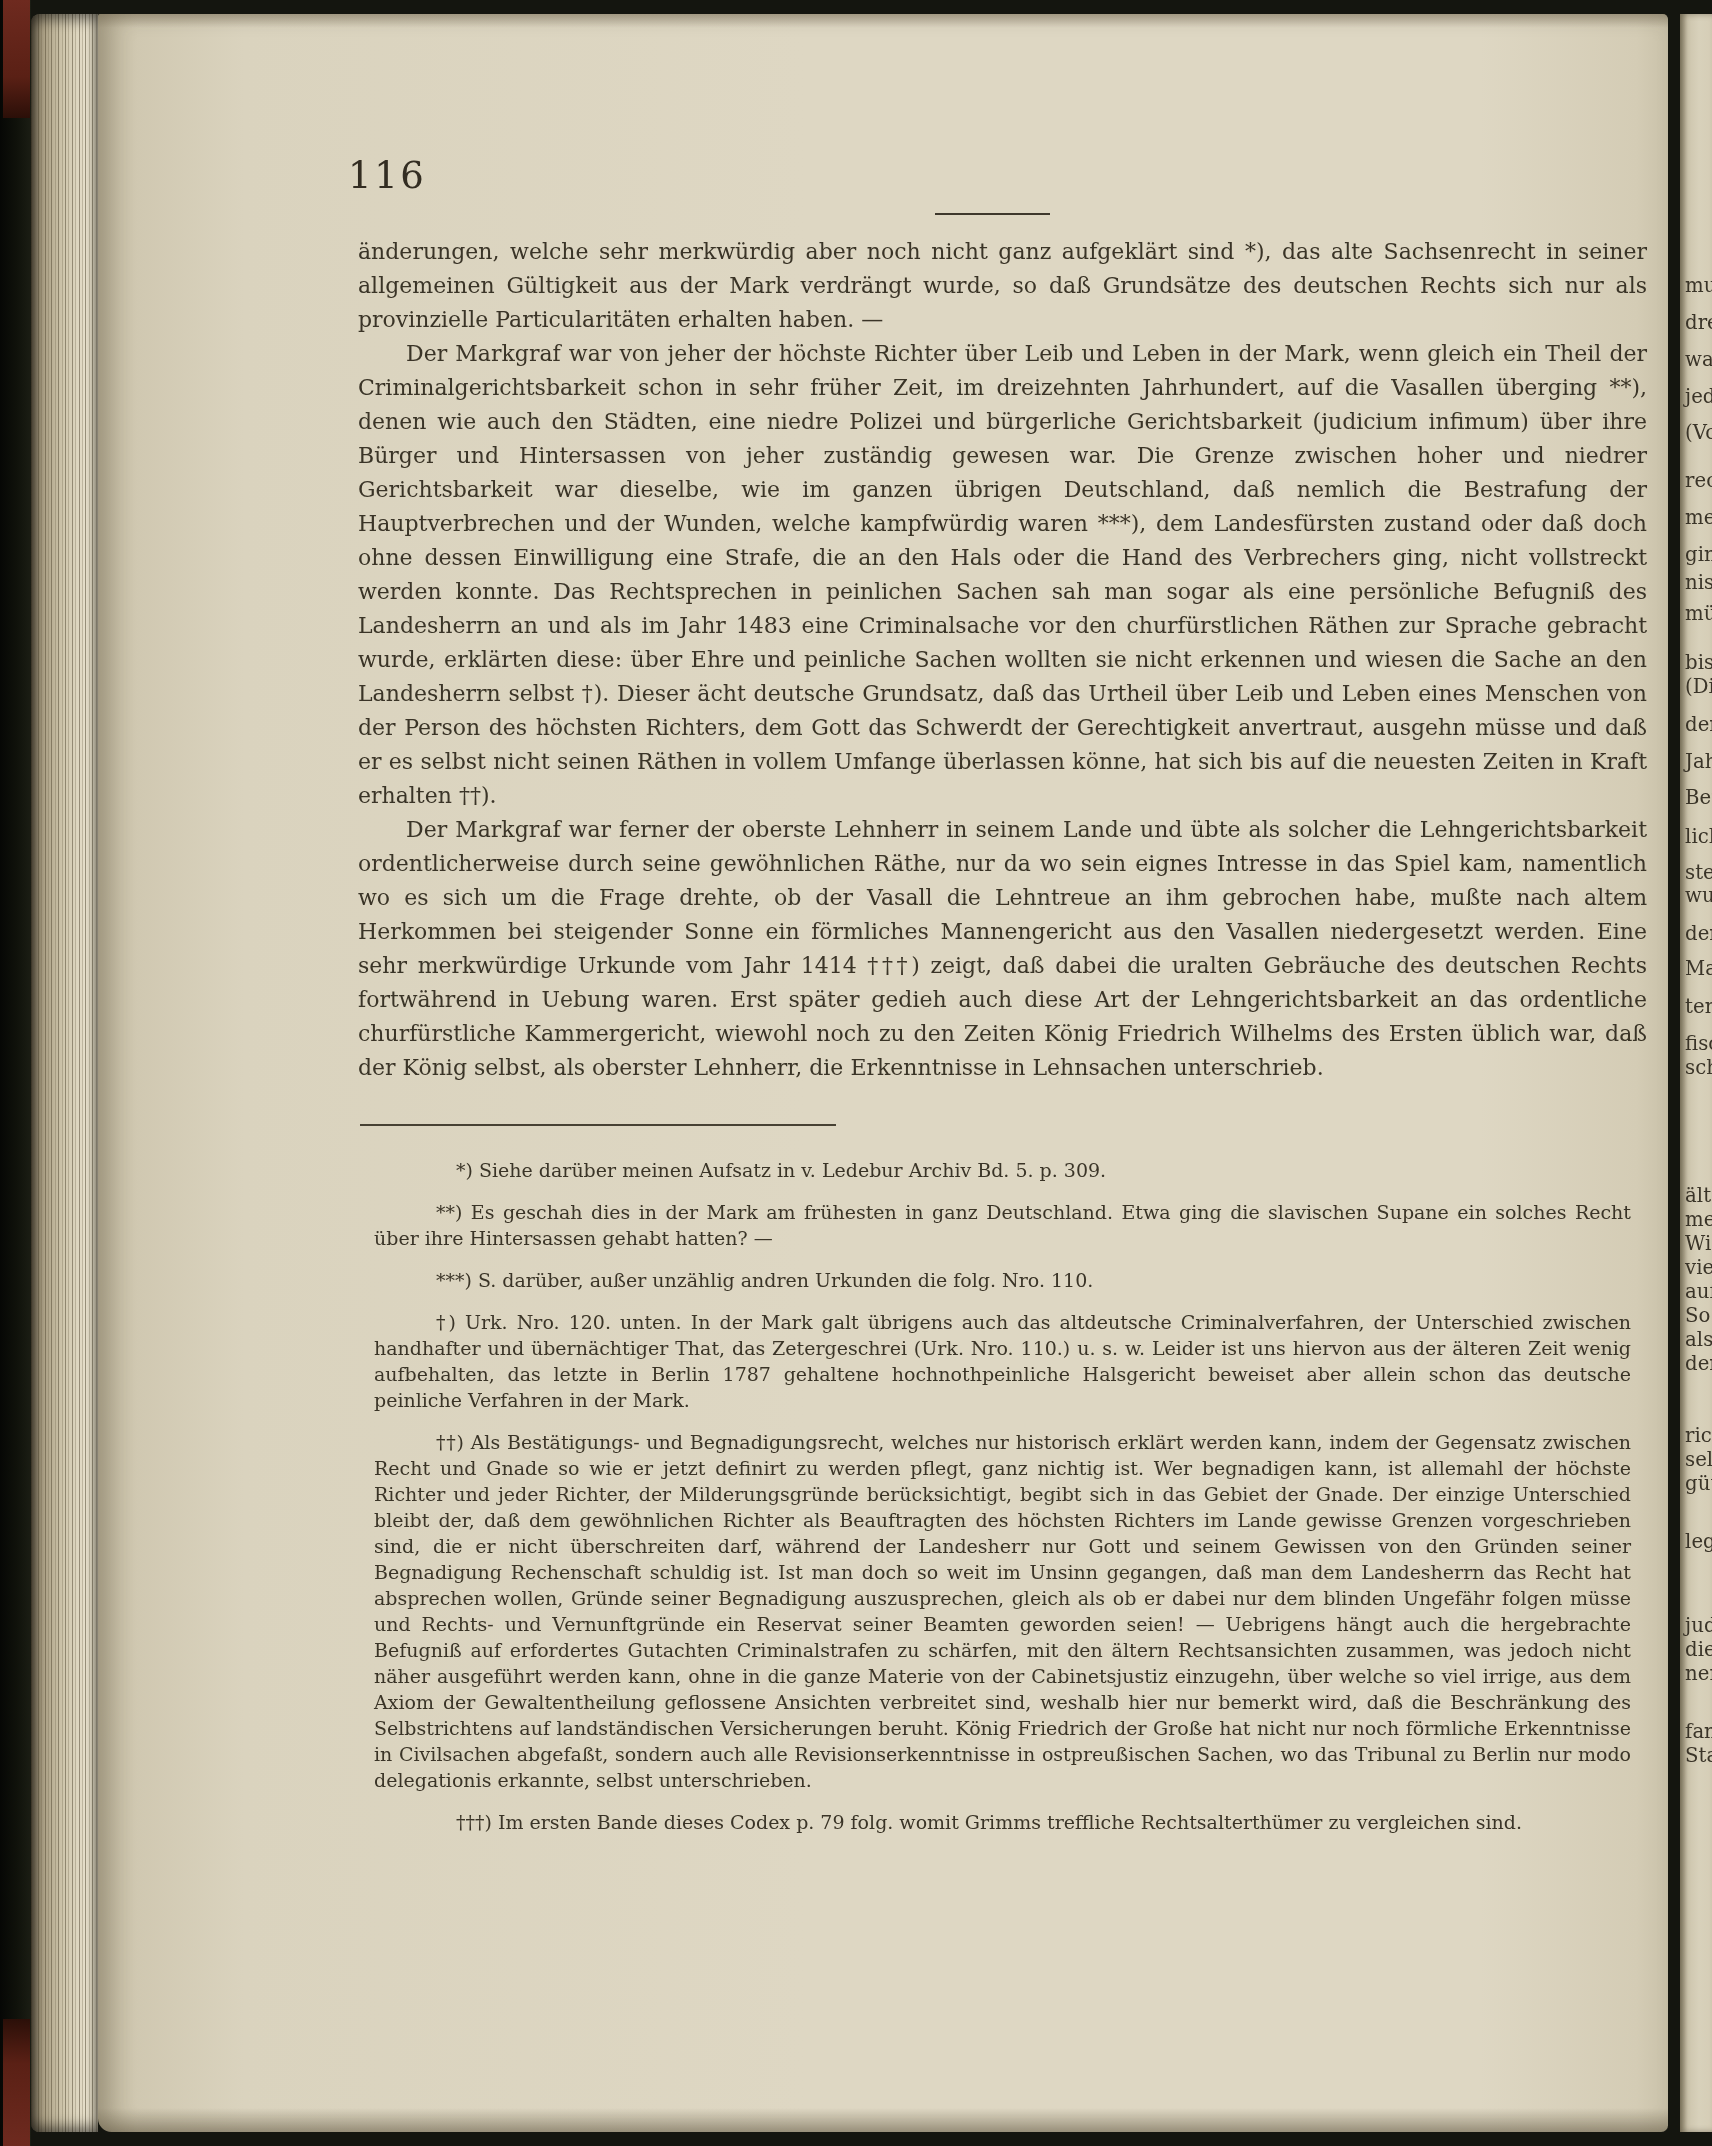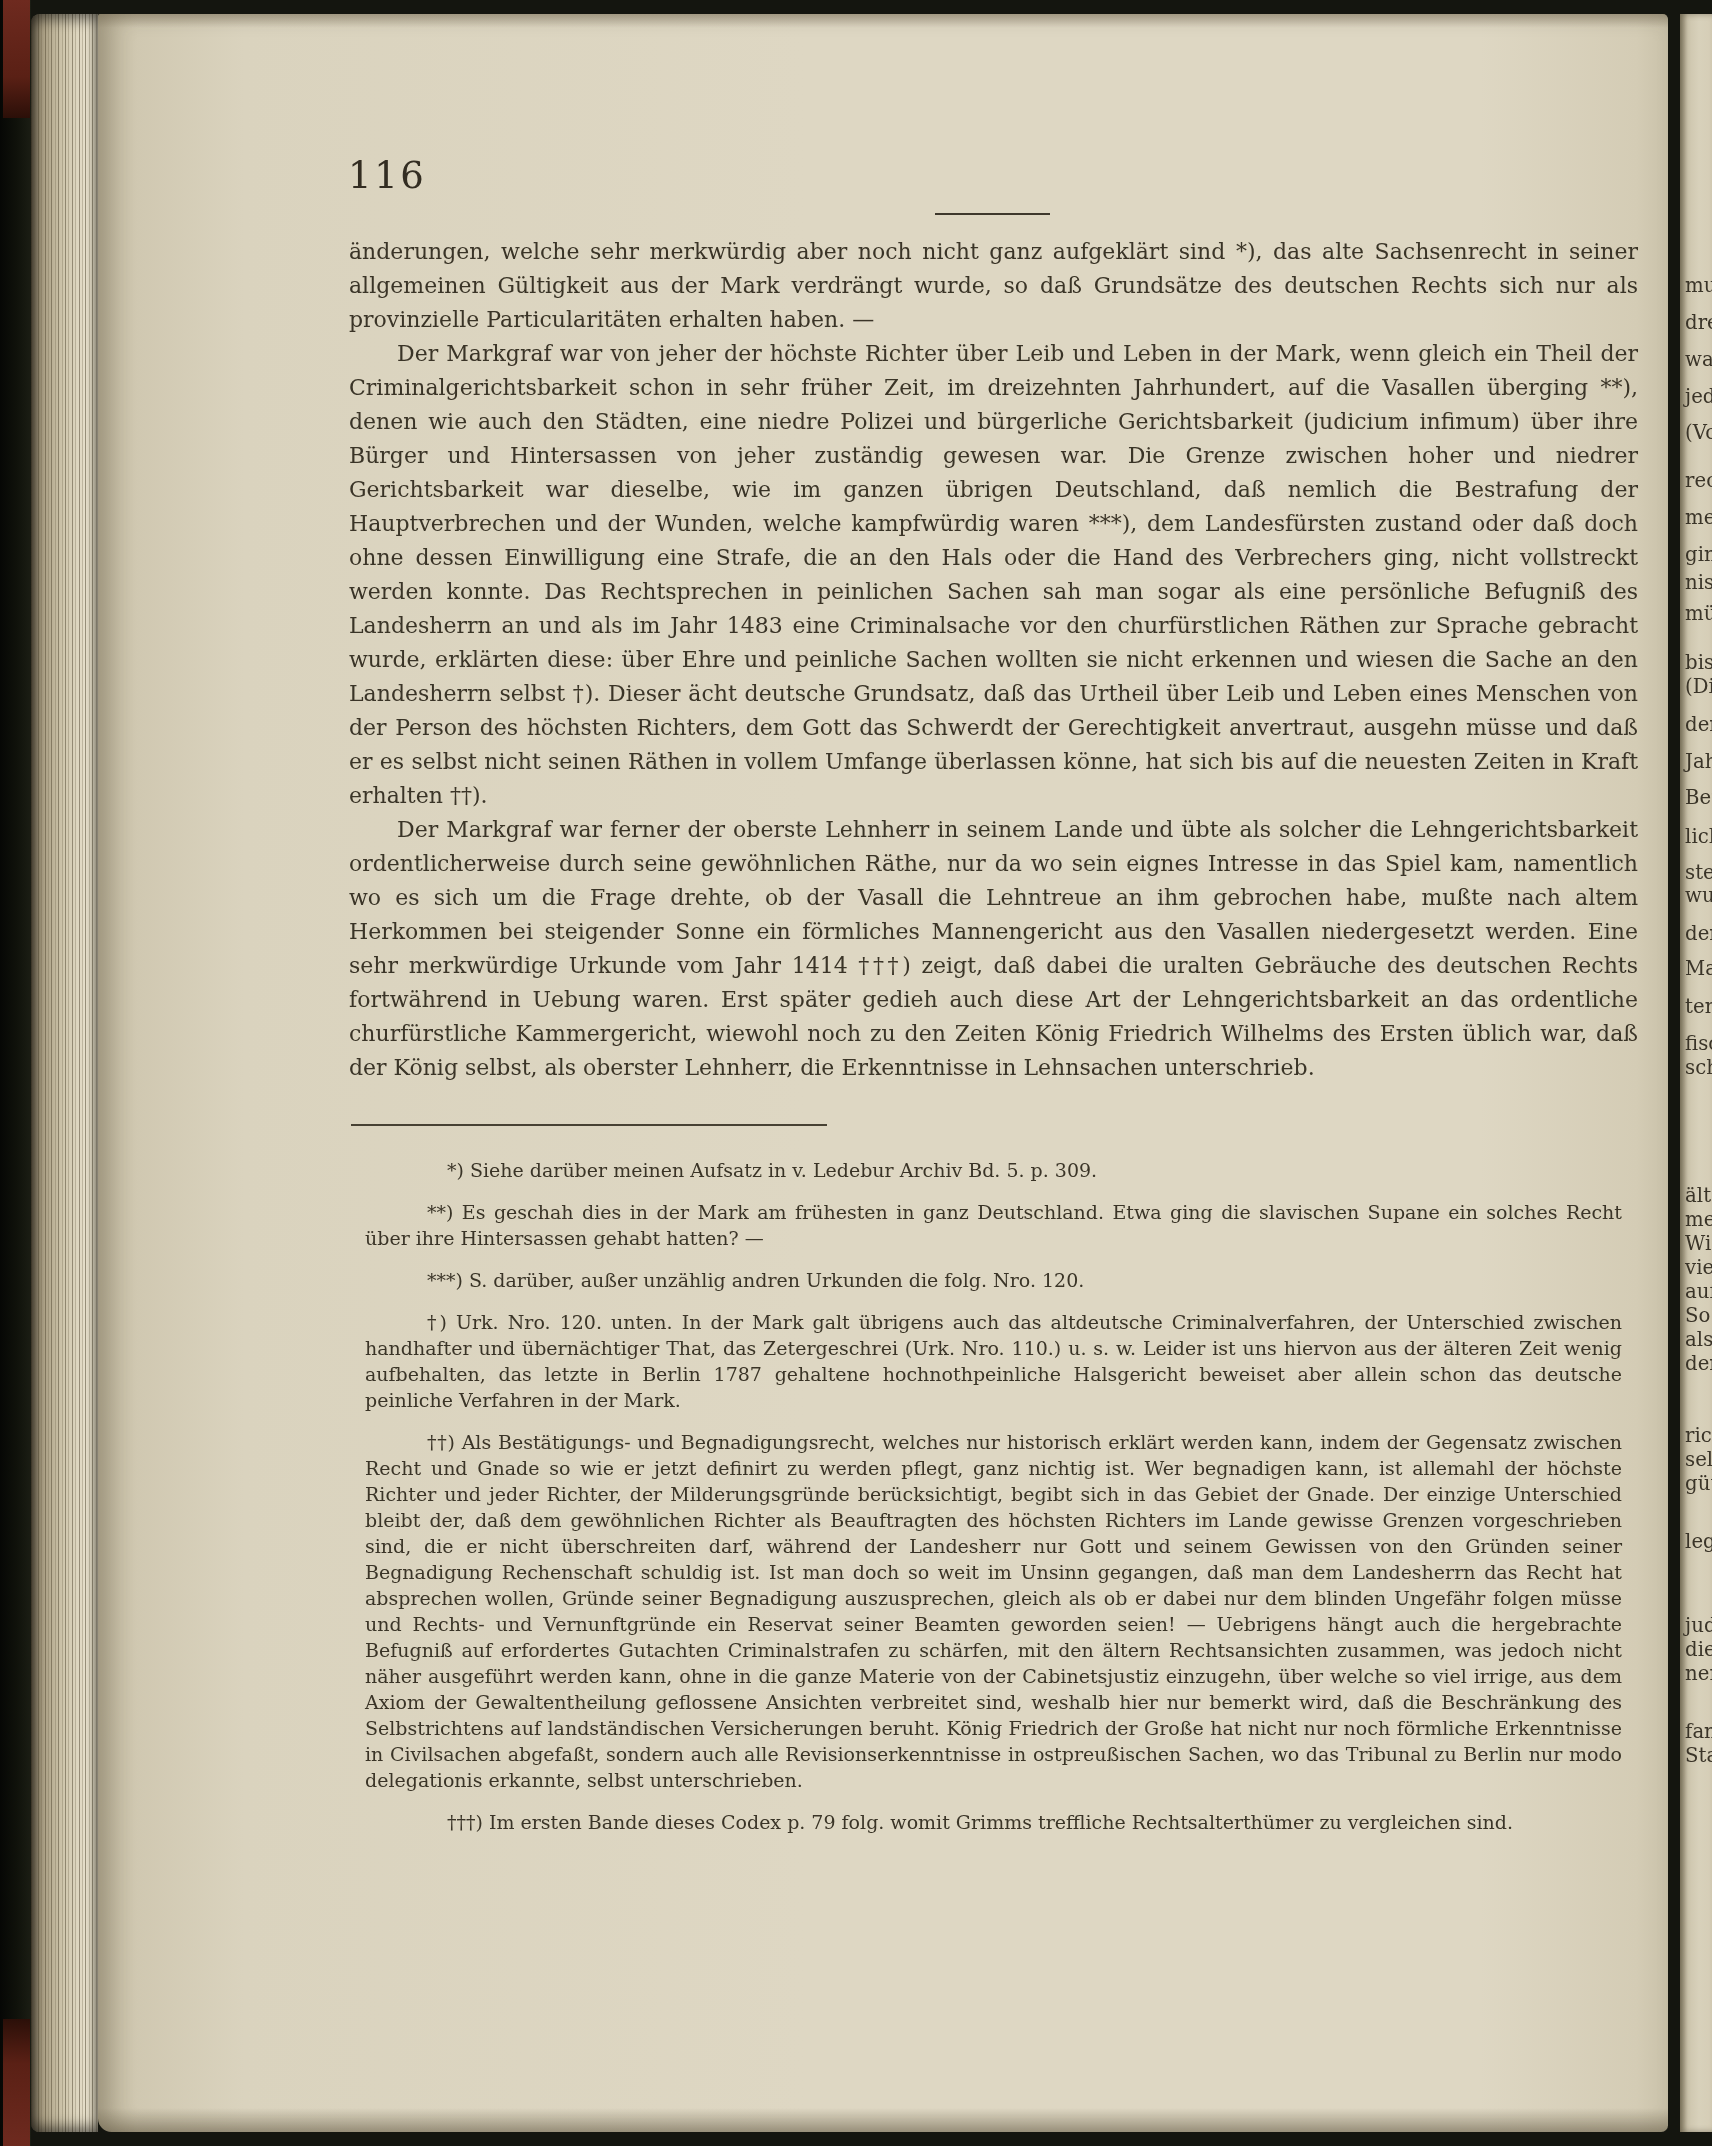--- a/index.html
+++ b/index.html
@@ -38,21 +38,21 @@
     color:#363023;
   }
   .page-number{
     position:absolute;left:250px;top:140px;width:1289px;
     text-align:left;font-size:37px;letter-spacing:2.6px;color:#332d22;
   }
   .pn-rule{
     position:absolute;left:837px;top:199px;width:115px;height:2.6px;background:#3e382c;
   }
   .text-col{
-    position:absolute;left:251px;top:221px;width:1289px;
+    position:absolute;left:260px;top:221px;width:1289px;
     font-size:22px;line-height:34px;text-align:justify;color:#3a3427;
   }
   .para{margin:0;}
   .para.indent{text-indent:48px;}
   .fn-sep{
     width:476px;height:2.6px;background:#474133;margin:39px 0 31px 1.7px;
   }
   .footnotes{font-size:19px;line-height:26px;}
   .fn{margin:16px;text-indent:62px;}
   .fn.deep-indent{text-indent:82px;}
@@ -87,21 +87,21 @@
     <div class="text-col">
       <p class="para">änderungen, welche sehr merkwürdig aber noch nicht ganz aufgeklärt sind *), das alte Sachsenrecht in seiner allgemeinen Gültigkeit aus der Mark verdrängt wurde, so daß Grundsätze des deutschen Rechts sich nur als provinzielle Particularitäten erhalten haben. —</p>
       <p class="para indent">Der Markgraf war von jeher der höchste Richter über Leib und Leben in der Mark, wenn gleich ein Theil der Criminalgerichtsbarkeit schon in sehr früher Zeit, im dreizehnten Jahrhundert, auf die Vasallen überging **), denen wie auch den Städten, eine niedre Polizei und bürgerliche Gerichtsbarkeit (judicium infimum) über ihre Bürger und Hintersassen von jeher zuständig gewesen war. Die Grenze zwischen hoher und niedrer Gerichtsbarkeit war dieselbe, wie im ganzen übrigen Deutschland, daß nemlich die Bestrafung der Hauptverbrechen und der Wunden, welche kampfwürdig waren ***), dem Landesfürsten zustand oder daß doch ohne dessen Einwilligung eine Strafe, die an den Hals oder die Hand des Verbrechers ging, nicht vollstreckt werden konnte. Das Rechtsprechen in peinlichen Sachen sah man sogar als eine persönliche Befugniß des Landesherrn an und als im Jahr 1483 eine Criminalsache vor den churfürstlichen Räthen zur Sprache gebracht wurde, erklärten diese: über Ehre und peinliche Sachen wollten sie nicht erkennen und wiesen die Sache an den Landesherrn selbst †). Dieser ächt deutsche Grundsatz, daß das Urtheil über Leib und Leben eines Menschen von der Person des höchsten Richters, dem Gott das Schwerdt der Gerechtigkeit anvertraut, ausgehn müsse und daß er es selbst nicht seinen Räthen in vollem Umfange überlassen könne, hat sich bis auf die neuesten Zeiten in Kraft erhalten ††).</p>
       <p class="para indent">Der Markgraf war ferner der oberste Lehnherr in seinem Lande und übte als solcher die Lehngerichtsbarkeit ordentlicherweise durch seine gewöhnlichen Räthe, nur da wo sein eignes Intresse in das Spiel kam, namentlich wo es sich um die Frage drehte, ob der Vasall die Lehntreue an ihm gebrochen habe, mußte nach altem Herkommen bei steigender Sonne ein förmliches Mannengericht aus den Vasallen niedergesetzt werden. Eine sehr merkwürdige Urkunde vom Jahr 1414 †††) zeigt, daß dabei die uralten Gebräuche des deutschen Rechts fortwährend in Uebung waren. Erst später gedieh auch diese Art der Lehngerichtsbarkeit an das ordentliche churfürstliche Kammergericht, wiewohl noch zu den Zeiten König Friedrich Wilhelms des Ersten üblich war, daß der König selbst, als oberster Lehnherr, die Erkenntnisse in Lehnsachen unterschrieb.</p>
 
       <div class="fn-sep"></div>
 
       <div class="footnotes">
         <p class="fn deep-indent">*) Siehe darüber meinen Aufsatz in v. Ledebur Archiv Bd. 5. p. 309.</p>
         <p class="fn">**) Es geschah dies in der Mark am frühesten in ganz Deutschland. Etwa ging die slavischen Supane ein solches Recht über ihre Hintersassen gehabt hatten? —</p>
-        <p class="fn">***) S. darüber, außer unzählig andren Urkunden die folg. Nro. 120.</p>
+        <p class="fn">***) S. darüber, außer unzählig andren Urkunden die folg. Nro. 110.</p>
         <p class="fn">†) Urk. Nro. 120. unten. In der Mark galt übrigens auch das altdeutsche Criminalverfahren, der Unterschied zwischen handhafter und übernächtiger That, das Zetergeschrei (Urk. Nro. 110.) u. s. w. Leider ist uns hiervon aus der älteren Zeit wenig aufbehalten, das letzte in Berlin 1787 gehaltene hochnothpeinliche Halsgericht beweiset aber allein schon das deutsche peinliche Verfahren in der Mark.</p>
         <p class="fn">††) Als Bestätigungs- und Begnadigungsrecht, welches nur historisch erklärt werden kann, indem der Gegensatz zwischen Recht und Gnade so wie er jetzt definirt zu werden pflegt, ganz nichtig ist. Wer begnadigen kann, ist allemahl der höchste Richter und jeder Richter, der Milderungsgründe berücksichtigt, begibt sich in das Gebiet der Gnade. Der einzige Unterschied bleibt der, daß dem gewöhnlichen Richter als Beauftragten des höchsten Richters im Lande gewisse Grenzen vorgeschrieben sind, die er nicht überschreiten darf, während der Landesherr nur Gott und seinem Gewissen von den Gründen seiner Begnadigung Rechenschaft schuldig ist. Ist man doch so weit im Unsinn gegangen, daß man dem Landesherrn das Recht hat absprechen wollen, Gründe seiner Begnadigung auszusprechen, gleich als ob er dabei nur dem blinden Ungefähr folgen müsse und Rechts- und Vernunftgründe ein Reservat seiner Beamten geworden seien! — Uebrigens hängt auch die hergebrachte Befugniß auf erfordertes Gutachten Criminalstrafen zu schärfen, mit den ältern Rechtsansichten zusammen, was jedoch nicht näher ausgeführt werden kann, ohne in die ganze Materie von der Cabinetsjustiz einzugehn, über welche so viel irrige, aus dem Axiom der Gewaltentheilung geflossene Ansichten verbreitet sind, weshalb hier nur bemerkt wird, daß die Beschränkung des Selbstrichtens auf landständischen Versicherungen beruht. König Friedrich der Große hat nicht nur noch förmliche Erkenntnisse in Civilsachen abgefaßt, sondern auch alle Revisionserkenntnisse in ostpreußischen Sachen, wo das Tribunal zu Berlin nur modo delegationis erkannte, selbst unterschrieben.</p>
         <p class="fn deep-indent">†††) Im ersten Bande dieses Codex p. 79 folg. womit Grimms treffliche Rechtsalterthümer zu vergleichen sind.</p>
       </div>
     </div>
   </div>
 
   <div class="next-page">
       <span class="edge-frag" style="top: 261px;">muß t</span>
       <span class="edge-frag" style="top: 298px;">drei L</span>

